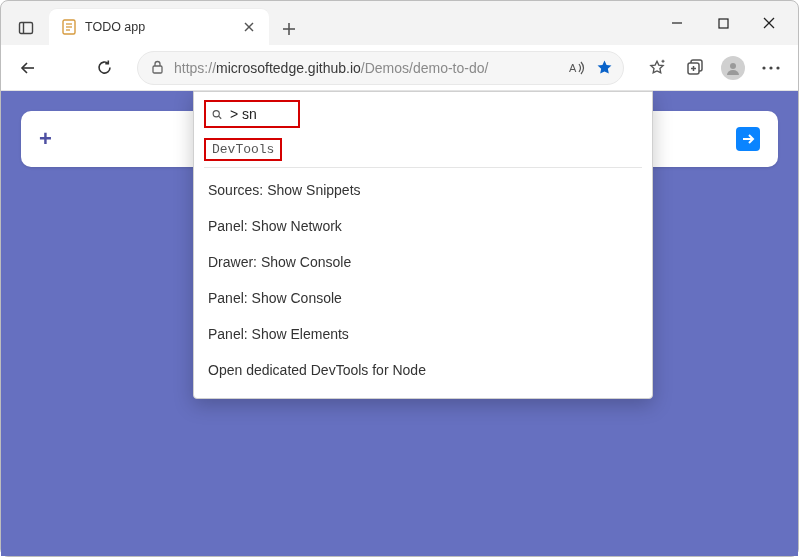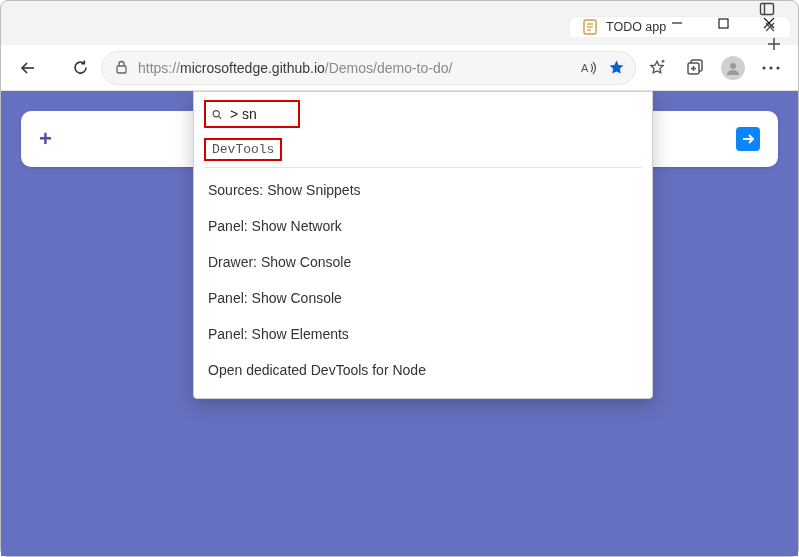--- a/index.html
+++ b/index.html
@@ -10,21 +10,20 @@
     border: 1px solid #bdbdbd;
     border-radius: 8px;
     position: relative;
     display: flex; flex-direction: column;
   }
   .titlebar {
     height: 44px;
     display: flex; align-items: flex-end;
     padding: 0 8px;
     position: relative;
-    flex-direction: column;
   }
   .tb-left-icon {
     width: 34px; height: 34px; display:flex; align-items:center; justify-content:center;
     margin-right: 6px; border-radius:4px;
   }
   .tab {
     background: #fff;
     height: 36px;
     border-radius: 8px 8px 0 0;
     display: flex; align-items:center;
@@ -40,21 +39,21 @@
   .tab .tab-title { font-size: 12.5px; color:#333; flex:1; }
   .tab .tab-close { width:20px;height:20px;display:flex;align-items:center;justify-content:center;color:#555;border-radius:3px;}
   .newtab-btn { width:32px;height:32px;display:flex;align-items:center;justify-content:center;color:#555;margin-left:4px;}
   .win-controls {
     position: absolute; right: 6px; top: 0; height: 44px;
     display:flex; align-items:center; gap: 0;
   }
   .win-btn { width:46px;height:32px;display:flex;align-items:center;justify-content:center;color:#333;}
   
   .toolbar {
-    background:#fff; height:46px; display:flex; align-items:center; padding:0 8px; gap:2px;
+    background:#fff; height:46px; display:flex; align-items:center; padding:0 8px; gap:14px;
     border-bottom:1px solid #e3e3e3;
   }
   .tool-btn { width:38px;height:34px;display:flex;align-items:center;justify-content:center;color:#555;border-radius:4px;}
   .addr-wrap {
     flex:1; height:34px; background:#f6f6f6; border-radius:17px; display:flex;align-items:center;padding:0 10px;gap:8px;
     border:1px solid #e8e8e8;
   }
   .lock-icon{color:#666;width:18px;display:flex;align-items:center;justify-content:center;}
   .addr-text { font-size:14px; flex:1; white-space:nowrap; overflow:hidden; }
   .addr-text .muted { color:#8a8a8a; }

